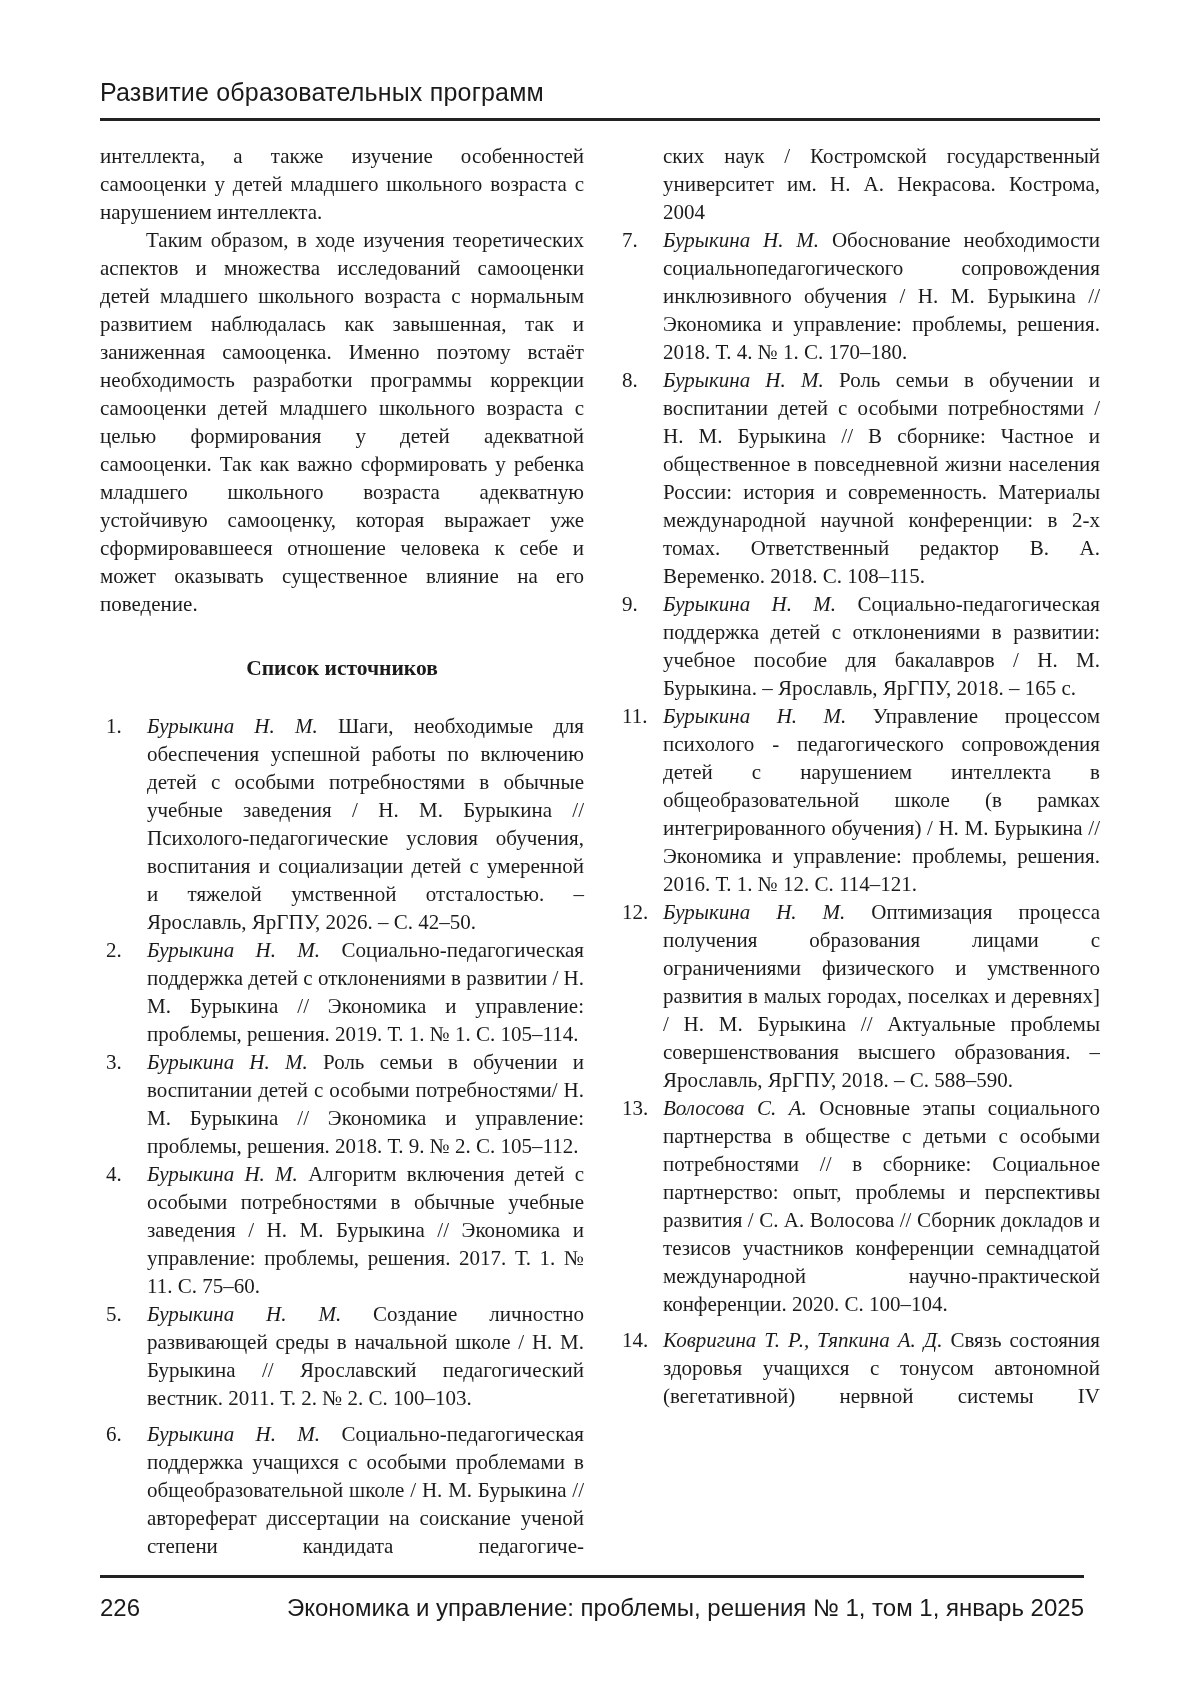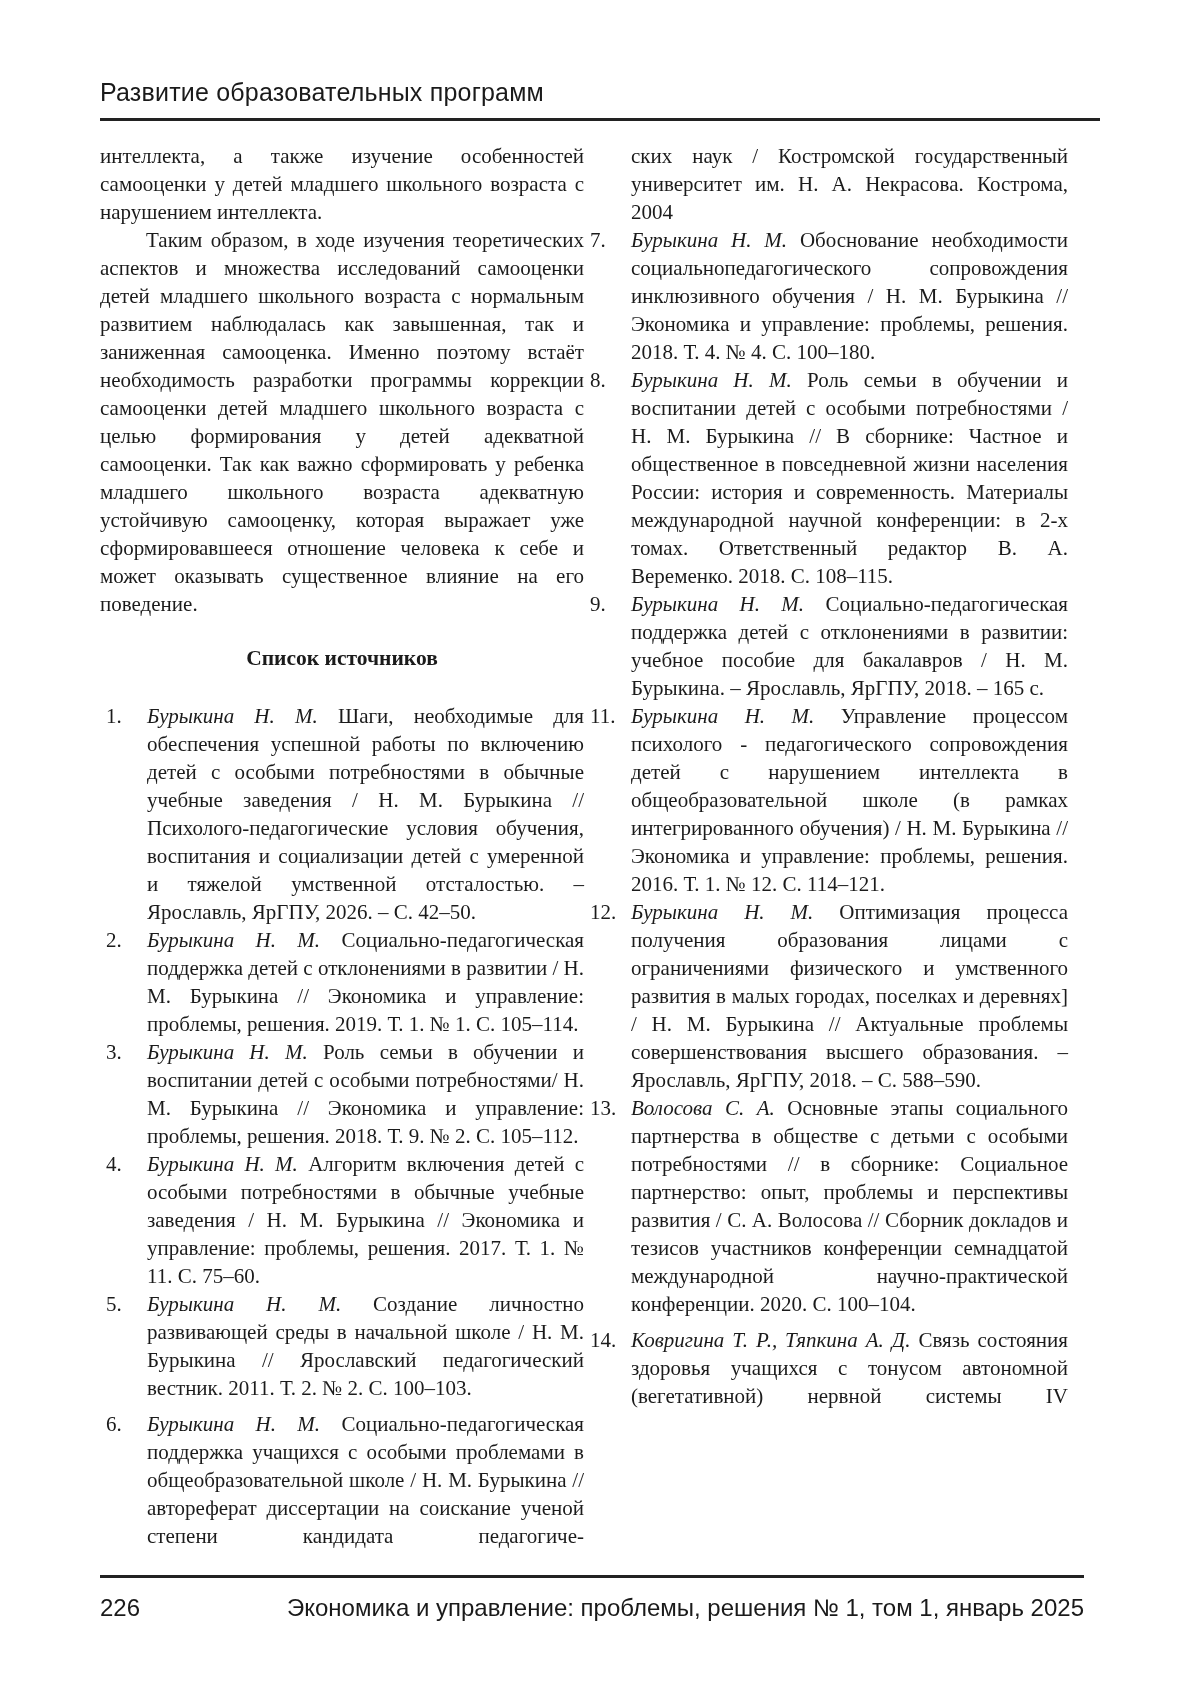--- a/index.html
+++ b/index.html
@@ -24,38 +24,39 @@
     letter-spacing: 0.2px;
     color: #1a1a1a;
   }
   .header-rule {
     margin-top: 11px;
     border: none;
     border-top: 3px solid #222222;
   }
   .columns {
     display: flex;
+    gap: 32px;
     margin-top: 21px;
     height: 1414px;
     overflow: hidden;
   }
   .col {
     width: 484px;
     flex: 0 0 484px;
     font-size: 21px;
     line-height: 28px;
     text-align: justify;
   }
   .body-p { text-align: justify; }
   .body-p.indent { text-indent: 46px; }
   h2.sources-heading {
     font-size: 21.5px;
     font-weight: bold;
     text-align: center;
-    margin: 26px 0 30px 0;
+    margin: 36px 0 30px 0;
   }
   .ref {
     position: relative;
     padding-left: 47px;
   }
   .ref .num {
     position: absolute;
     left: 6px; top: 0;
     font-style: normal;
   }
@@ -118,21 +119,21 @@
       </div>
     </section>
 
     <section class="col">
       <div class="ref">
         <span class="num"></span>
         <span class="txt">ских наук / Костромской государственный университет им. Н. А. Некрасова. Кострома, 2004</span>
       </div>
       <div class="ref">
         <span class="num">7.</span>
-        <span class="txt"><i>Бурыкина Н. М.</i> <span>Обоснование необходимости социальнопедагогического сопровождения инклюзивного обучения / Н. М. Бурыкина // Экономика и управление: проблемы, решения. 2018. Т. 4. № 4. С. 100–180.</span></span>
+        <span class="txt"><i>Бурыкина Н. М.</i> <span>Обоснование необходимости социальнопедагогического сопровождения инклюзивного обучения / Н. М. Бурыкина // Экономика и управление: проблемы, решения. 2018. Т. 4. № 1. С. 170–180.</span></span>
       </div>
       <div class="ref">
         <span class="num">8.</span>
         <span class="txt"><i>Бурыкина Н. М.</i> <span>Роль семьи в обучении и воспитании детей с особыми потребностями / Н. М. Бурыкина // В сборнике: Частное и общественное в повседневной жизни населения России: история и современность. Материалы международной научной конференции: в 2-х томах. Ответственный редактор В. А. Веременко. 2018. С. 108–115.</span></span>
       </div>
       <div class="ref">
         <span class="num">9.</span>
         <span class="txt"><i>Бурыкина Н. М.</i> <span>Социально-педагогическая поддержка детей с отклонениями в развитии: учебное пособие для бакалавров / Н. М. Бурыкина. – Ярославль, ЯрГПУ, 2018. – 165 с.</span></span>
       </div>
       <div class="ref">

